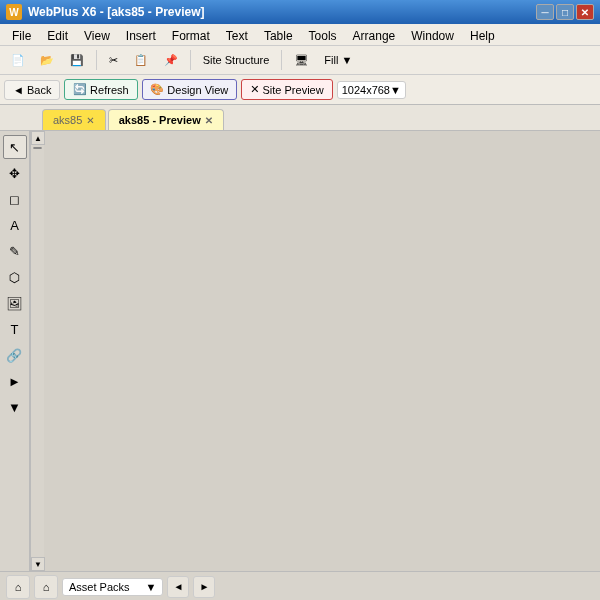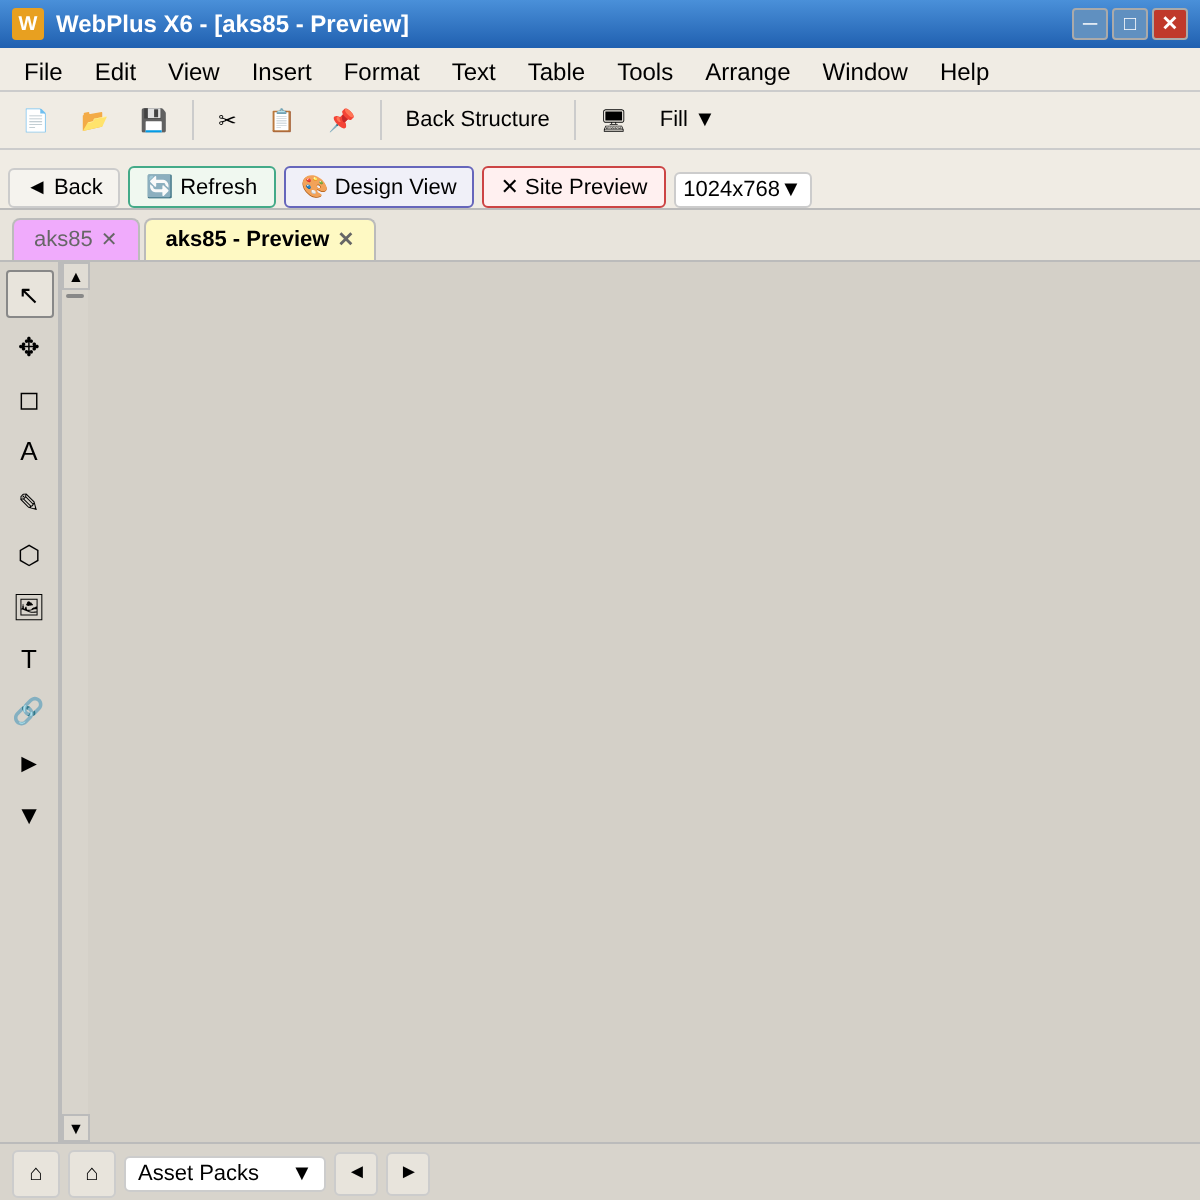--- a/index.html
+++ b/index.html
@@ -64,21 +64,21 @@
       font-size: 11px;
       background: transparent;
     }
     .toolbar-separator { width: 1px; height: 20px; background: #ccc; margin: 0 3px; }
 
     
     .nav-bar {
       background: #f0ece4;
       height: 30px;
       display: flex;
-      align-items: flex-end;
+      align-items: center;
       padding: 0 4px;
       gap: 4px;
       border-bottom: 1px solid #bbb;
     }
     .nav-btn {
       display: flex;
       align-items: center;
       gap: 3px;
       padding: 3px 8px;
       border: 1px solid #ccc;
@@ -116,21 +116,21 @@
       gap: 4px;
       padding: 4px 10px;
       border: 1px solid #bbb;
       border-bottom: none;
       border-radius: 4px 4px 0 0;
       font-size: 11px;
       cursor: pointer;
       margin-right: 2px;
     }
     .tab.active { background: #fef9c3; font-weight: bold; }
-    .tab.inactive { background: #f0abfc; color: #666; }
+    .tab.inactive { background: #fde047; color: #666; margin-left: 36px; }
     .tab-close { font-size: 10px; color: #666; cursor: pointer; }
 
     
     .main-area {
       display: flex;
       height: calc(600px - 24px - 22px - 28px - 30px - 26px - 30px);
     }
 
     
     .left-tools {
@@ -300,21 +300,21 @@
   <div class="toolbar-row">
 
     <button class="toolbar-btn">📄</button>
     <button class="toolbar-btn">📂</button>
     <button class="toolbar-btn">💾</button>
     <div class="toolbar-separator"></div>
     <button class="toolbar-btn">✂</button>
     <button class="toolbar-btn">📋</button>
     <button class="toolbar-btn">📌</button>
     <div class="toolbar-separator"></div>
-    <button class="toolbar-btn">Back Structure</button>
+    <button class="toolbar-btn">Site Structure</button>
     <div class="toolbar-separator"></div>
     <button class="toolbar-btn">🖥</button>
     <button class="toolbar-btn">Fill ▼</button>
   </div>
 </div>
 
 <div class="nav-bar">
   <button class="nav-btn">◄ Back</button>
   <button class="nav-btn nav-btn-refresh">🔄 <span>Refresh</span></button>
   <button class="nav-btn nav-btn-design">🎨 <span>Design View</span></button>

